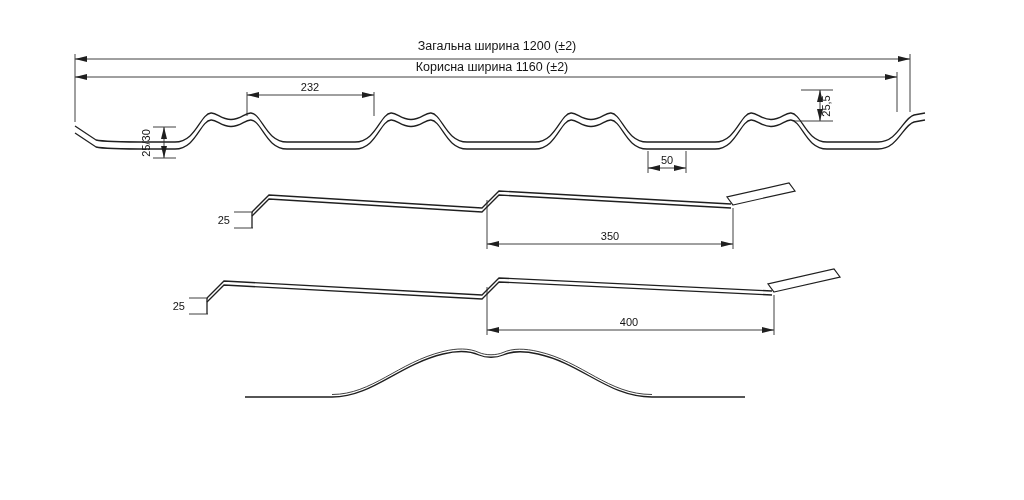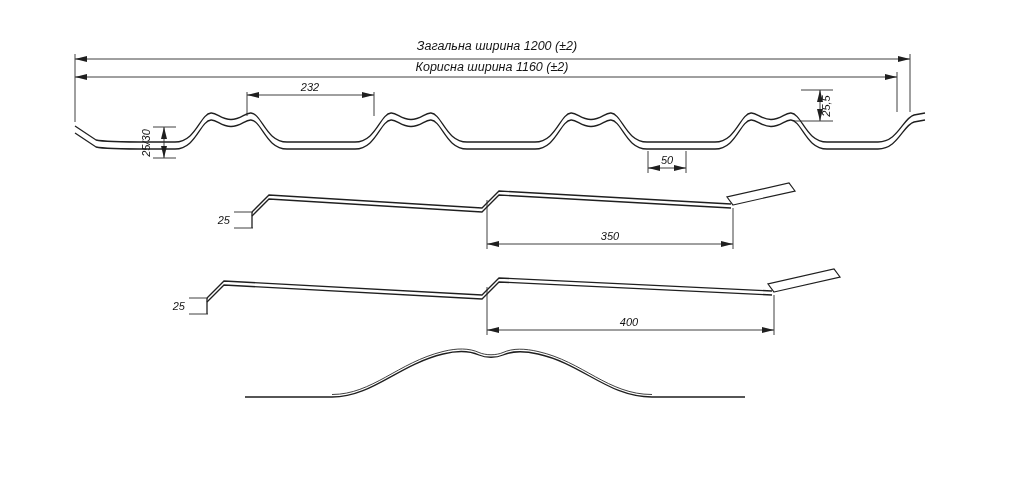--- a/index.html
+++ b/index.html
@@ -1,16 +1,16 @@
 <!DOCTYPE html>
 <html><head>
 <meta charset="utf-8">
 <style>
   html,body{margin:0;padding:0;background:#fff;}
-  #stage{position:relative;width:1024px;height:500px;background:#ffffff;overflow:hidden;font-style:italic;}
+  #stage{position:relative;width:1024px;height:500px;background:#ffffff;overflow:hidden;}
   svg{display:block;}
   svg text{font-family:"Liberation Sans","DejaVu Sans",sans-serif;fill:#141414;}
   .title-label{font-size:12.5px;}
   .dim-label{font-size:11px;}
   .profile{stroke:#1f1f1f;stroke-width:1.3;fill:none;}
   .thin{stroke:#2a2a2a;stroke-width:0.9;fill:none;}
   .flap{stroke:#1f1f1f;stroke-width:1.2;fill:#ffffff;}
 </style>
 </head>
 <body>

